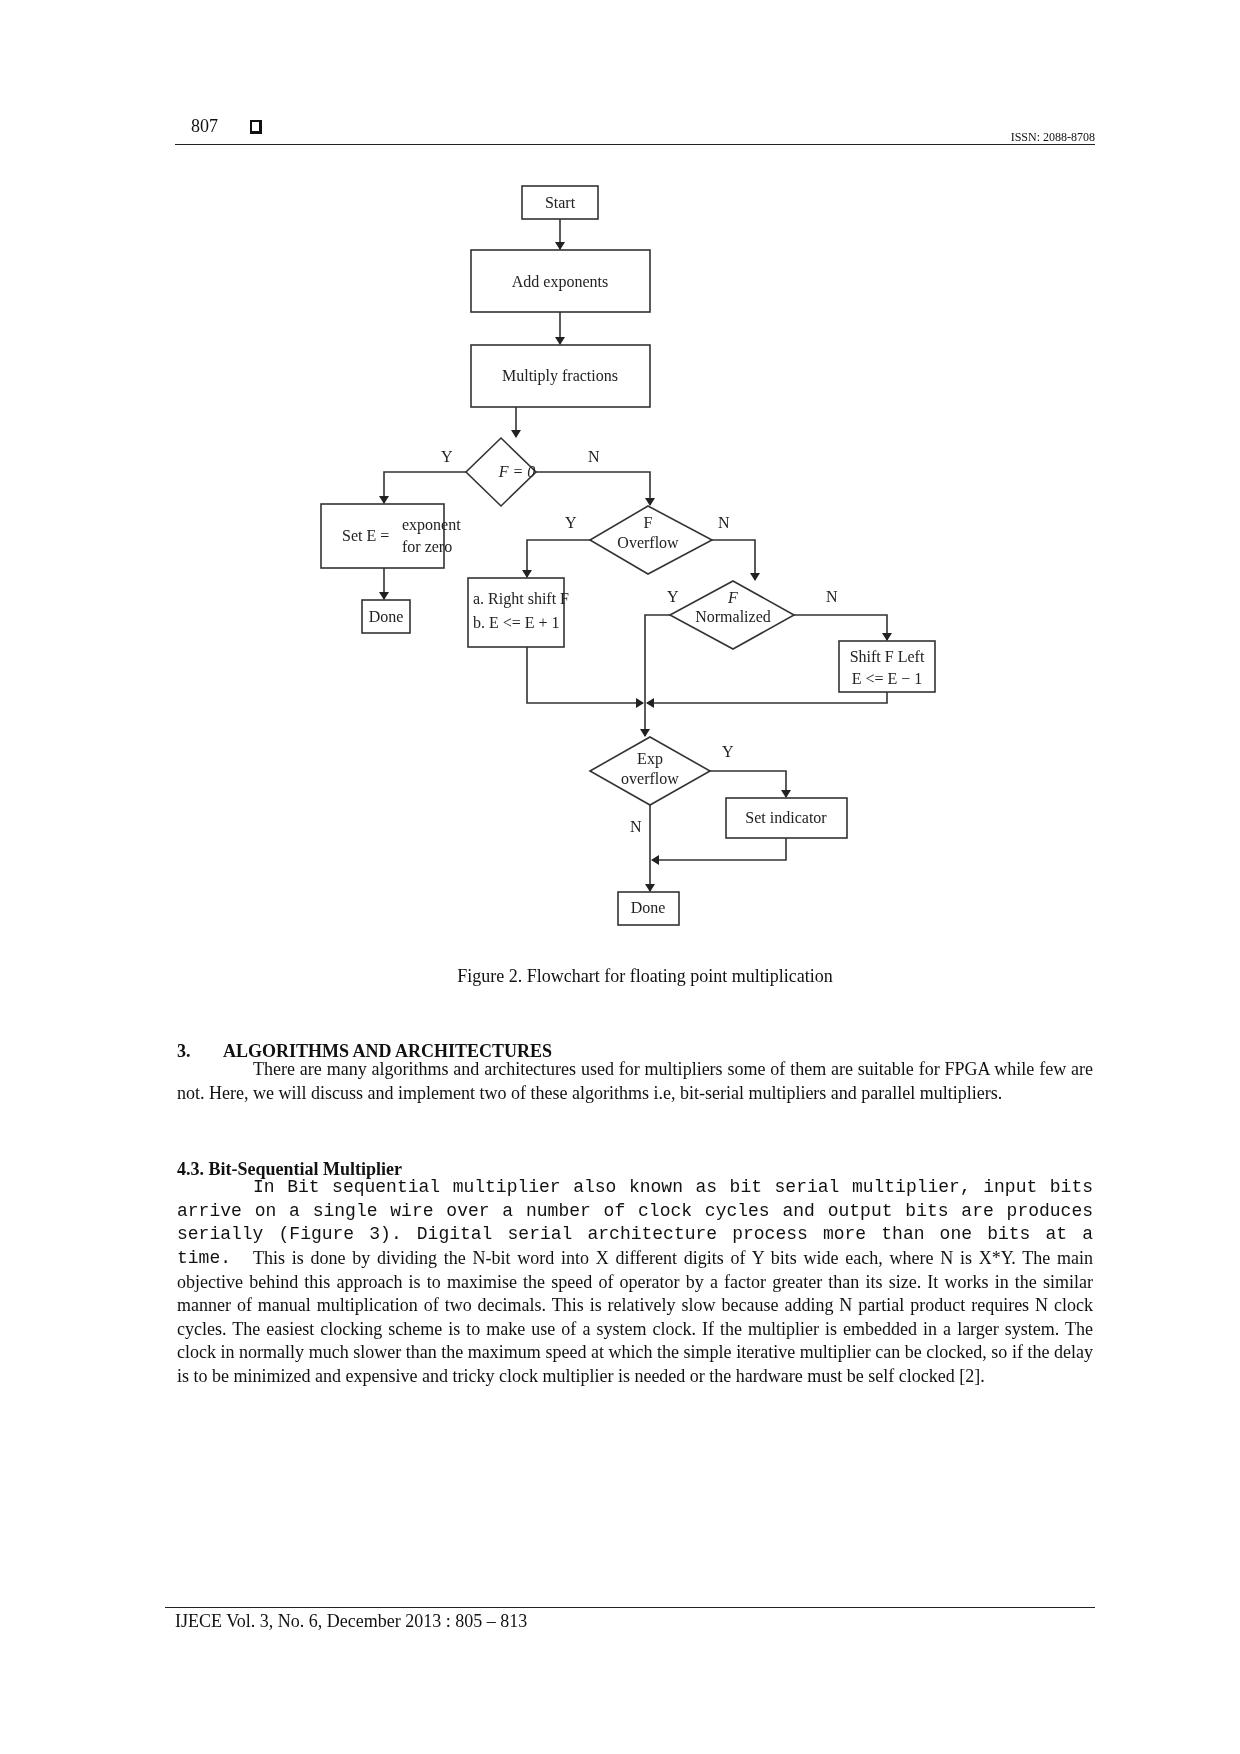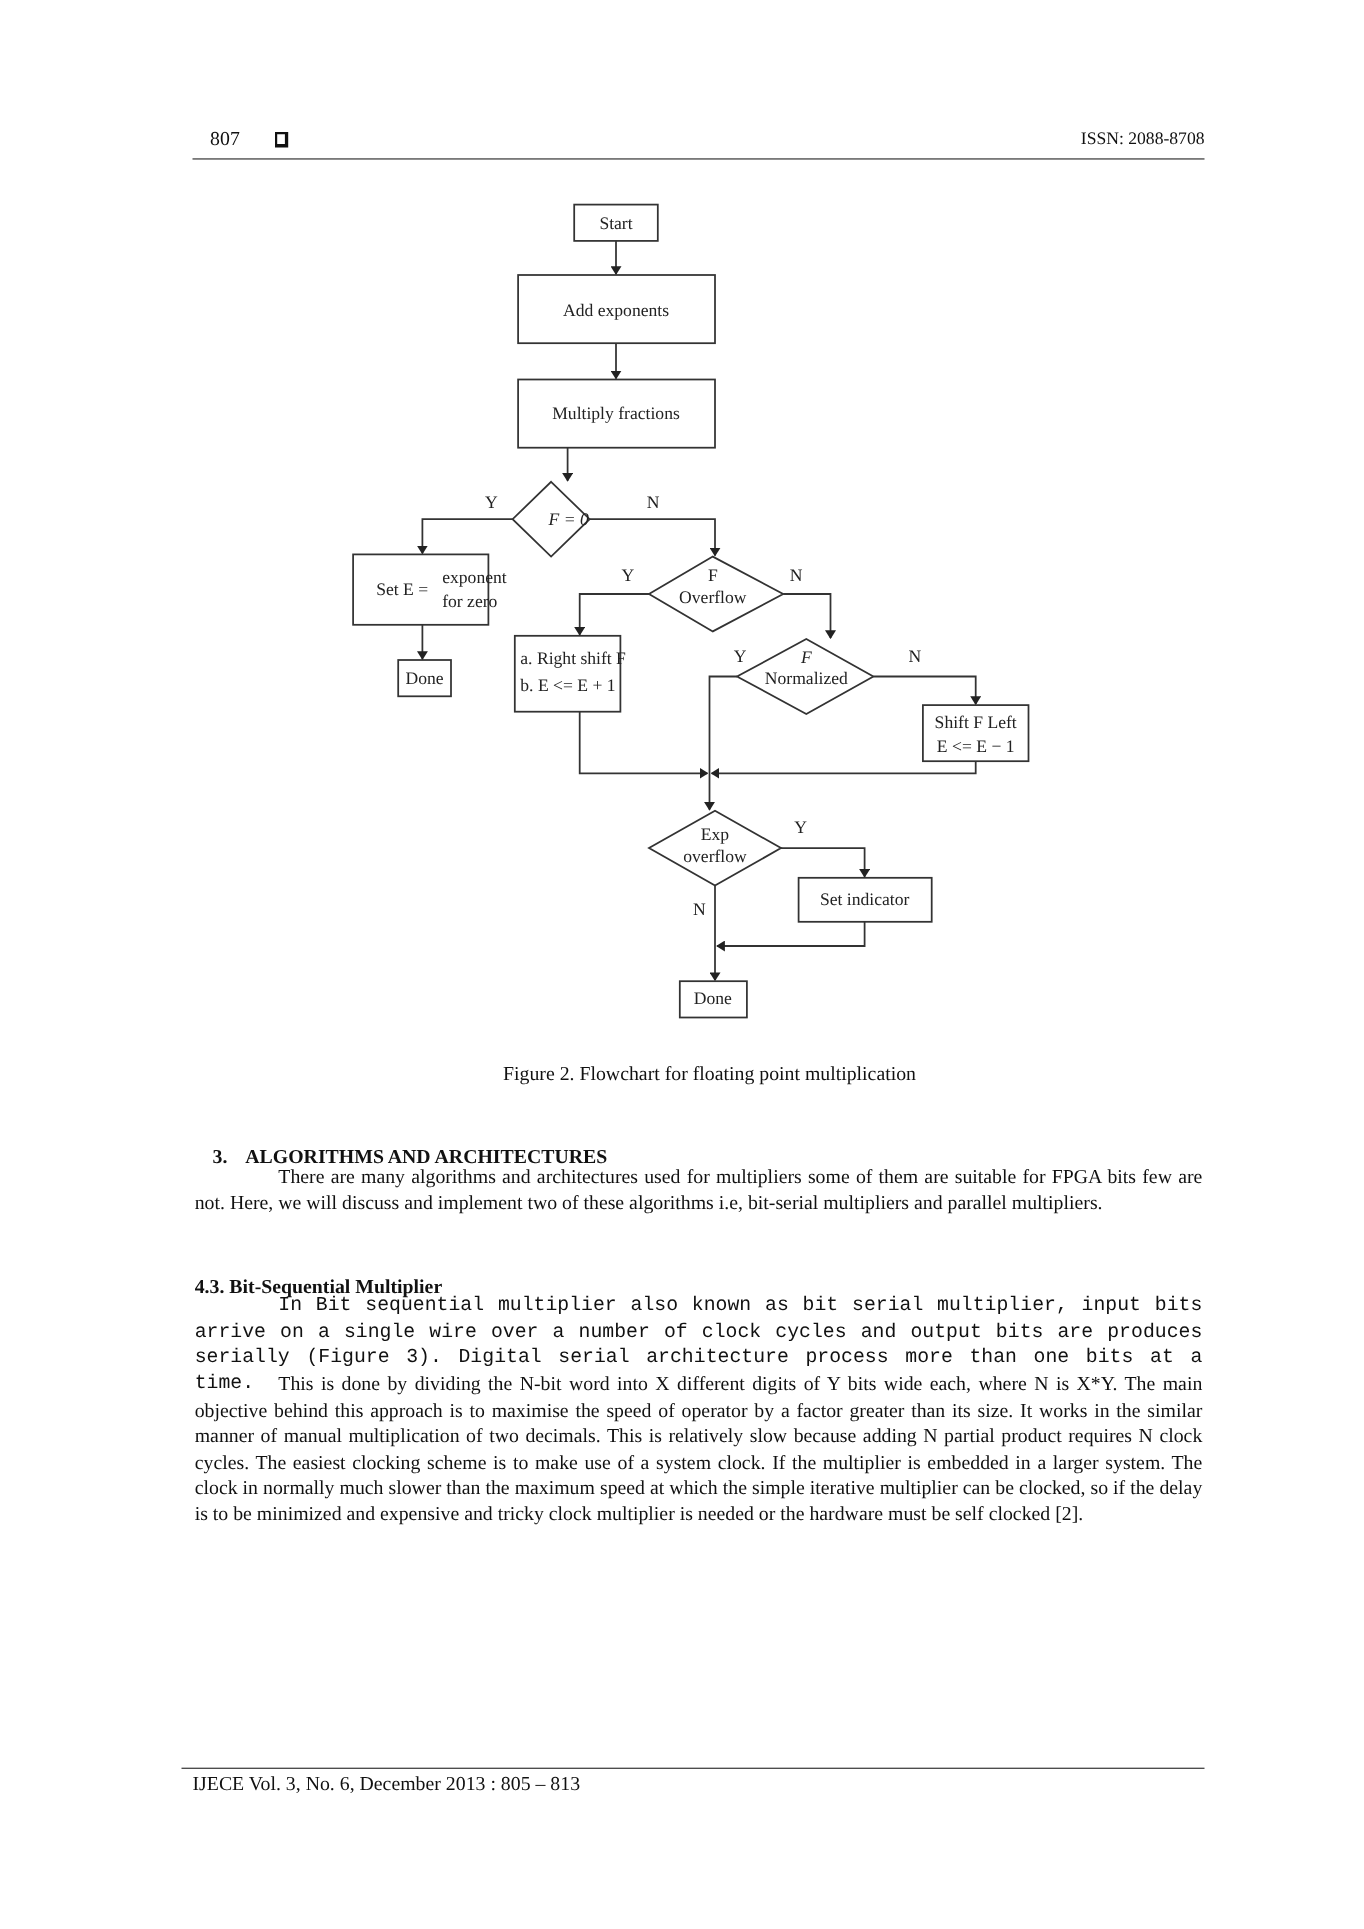--- a/index.html
+++ b/index.html
@@ -3,25 +3,25 @@
 <meta charset="utf-8">
 <style>
   html, body { margin: 0; padding: 0; background: #ffffff; }
   body { width: 1240px; height: 1754px; position: relative; overflow: hidden;
          font-family: "Liberation Serif", serif; color: #111; }
   .hdr { position: absolute; left: 175px; top: 116px; width: 920px; height: 28px;
          border-bottom: 1.5px solid #222; }
   .hdr .pg { position: absolute; left: 16px; top: 0; font-size: 18px; }
   .hdr .box { position: absolute; left: 75px; top: 4px; width: 12px; height: 14px;
               border: 2px solid #111; border-right-width: 3px; border-bottom-width: 3px; box-sizing: border-box; }
-  .hdr .issn { position: absolute; right: 0; top: 2px; font-size: 16px; margin-left: 42px; }
+  .hdr .issn { position: absolute; right: 0; top: 14px; font-size: 12px; margin-left: 42px; }
   svg.flow { position: absolute; left: 0; top: 0; }
   svg.flow text { font-family: "Liberation Serif", serif; font-size: 16px; fill: #222; }
   .caption { position: absolute; left: 0; width: 1240px; top: 966px; text-align: center; font-size: 18px; padding-left: 25px; }
-  .sec { position: absolute; left: 177px; top: 1041px; font-size: 18px; font-weight: bold; text-align: center; }
+  .sec { position: absolute; left: 177px; top: 1041px; font-size: 18px; font-weight: bold; }
   .sec .num { display: inline-block; width: 46px; }
   .para { position: absolute; left: 177px; width: 916px; font-size: 18px; line-height: 23.6px;
           text-align: justify; margin: 0; }
   .para .ind { display: inline-block; width: 76px; }
   .sub { position: absolute; left: 177px; top: 1159px; font-size: 18px; font-weight: bold; }
   .ftr { position: absolute; left: 165px; top: 1607px; width: 930px; border-top: 1.5px solid #222; }
   .ftr span { position: absolute; left: 10px; top: 3px; font-size: 18px; white-space: nowrap; }
 </style>
 </head>
 <body>
@@ -101,21 +101,21 @@
     <text x="786" y="823" text-anchor="middle">Set indicator</text>
     <text x="648" y="913" text-anchor="middle">Done</text>
   </g>
 </svg>
 
 <div class="caption">Figure 2. Flowchart for floating point multiplication</div>
 
 <div class="sec">
   <span class="num">3.</span><span>ALGORITHMS AND ARCHITECTURES</span>
 </div>
-<p class="para" style="top:1058px;"><span class="ind"></span><span>There are many algorithms and architectures used for multipliers some of them are suitable for FPGA bits few are not. Here, we will discuss and implement two of these algorithms i.e, bit-serial multipliers and parallel multipliers.</span></p>
+<p class="para" style="top:1058px;"><span class="ind"></span><span>There are many algorithms and architectures used for multipliers some of them are suitable for FPGA while few are not. Here, we will discuss and implement two of these algorithms i.e, bit-serial multipliers and parallel multipliers.</span></p>
 
 <div class="sub">4.3.  Bit-Sequential Multiplier</div>
 <p class="para" style="top:1176px;font-family:Liberation Mono, monospace;"><span class="ind"></span><span>In Bit sequential multiplier also known as bit serial multiplier, input bits arrive on a single wire over a number of clock cycles and output bits are produces serially (Figure 3). Digital serial architecture process more than one bits at a time.</span></p>
 <p class="para" style="top:1247px;"><span class="ind"></span><span>This is done by dividing the N-bit word into X different digits of Y bits wide each, where N is X*Y. The main objective behind this approach is to maximise the speed of operator by a factor greater than its size. It works in the similar manner of manual multiplication of two decimals. This is relatively slow because adding N partial product requires N clock cycles. The easiest clocking scheme is to make use of a system clock. If the multiplier is embedded in a larger system. The clock in normally much slower than the maximum speed at which the simple iterative multiplier can be clocked, so if the delay is to be minimized and expensive and tricky clock multiplier is needed or the hardware must be self clocked [2].</span></p>
 
 <div class="ftr">
   <span>IJECE Vol. 3, No. 6, December 2013 :  805 – 813</span>
 </div>
 
 </body></html>

